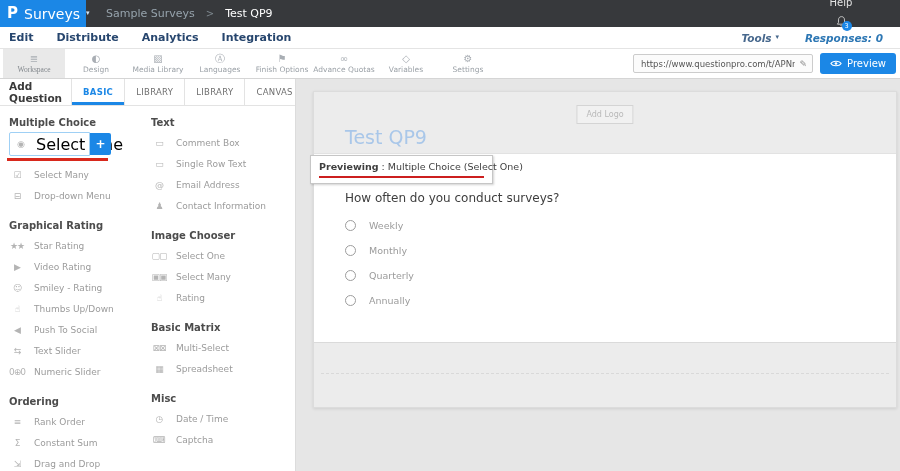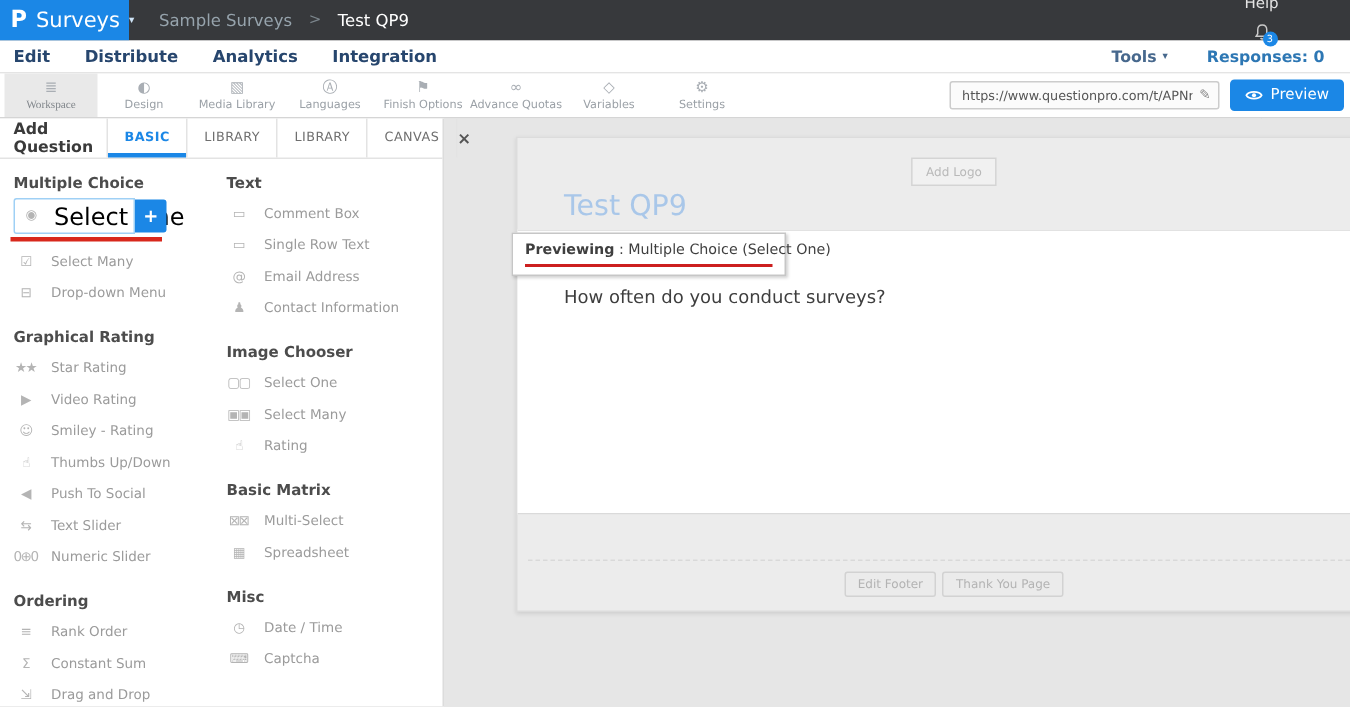--- a/index.html
+++ b/index.html
@@ -32,21 +32,21 @@
          width:10px;height:10px;border-radius:50%;display:flex;align-items:center;justify-content:center;}
   .tcaret{color:#9aa2a8;font-size:7px;cursor:pointer;}
   .avatar{width:16px;height:16px;border:1.5px solid #cfcfcf;border-radius:50%;color:#e0e0e0;
           font-size:8px;display:flex;align-items:center;justify-content:center;cursor:pointer;box-sizing:border-box;}
 
   
   .menubar{height:21px;background:#fff;border-bottom:1px solid #e4e4e4;display:flex;
            align-items:center;padding:0 9px;flex-shrink:0;}
   .mitem{font-size:11px;color:#27466e;margin-right:23px;cursor:pointer;font-weight:600;}
   .mitem.active{text-underline-offset:3px;}
-  .menubar-right{margin-left:auto;display:flex;align-items:center;gap:26px;padding-right:8px;}
+  .menubar-right{margin-left:auto;display:flex;align-items:center;gap:26px;padding-right:8px;font-style:italic;}
   .tools{font-size:10.5px;color:#47688d;font-weight:600;cursor:pointer;display:flex;align-items:center;gap:4px;}
   .tools .caret{color:#47688d;}
   .responses{font-size:10.5px;color:#2d77b4;font-weight:600;}
 
   
   .toolbar{height:29px;background:#fff;border-bottom:1px solid #d5d5d5;display:flex;
            align-items:stretch;padding-left:3px;flex-shrink:0;}
   .tile{width:62px;display:flex;flex-direction:column;align-items:center;justify-content:center;
         gap:1px;cursor:pointer;}
   .tile.active{background:#e9e9e9;}
@@ -57,21 +57,21 @@
   .urlbox{width:180px;height:19px;border:1px solid #ccc;border-radius:2px;background:#fbfbfb;
           display:flex;align-items:center;padding:0 5px;box-sizing:border-box;gap:3px;}
   .urlbox input{flex:1;border:0;outline:0;background:transparent;font-size:8.5px;color:#555;min-width:0;
                 font-family:"DejaVu Sans","Liberation Sans",sans-serif;}
   .pencil{font-size:9px;color:#8a8a8a;cursor:pointer;}
   .previewbtn{background:#1b87e6;color:#fff;border:0;border-radius:3px;height:21px;padding:0 10px;
               font-size:10px;display:flex;align-items:center;gap:5px;cursor:pointer;
               font-family:"DejaVu Sans","Liberation Sans",sans-serif;}
 
   
-  .workarea{flex:1;display:flex;min-height:0;gap:31px;}
+  .workarea{flex:1;display:flex;min-height:0;}
   .panel{width:296px;background:#fff;border-right:1px solid #dcdcdc;box-sizing:border-box;
          display:flex;flex-direction:column;}
   .panel-header{height:26px;display:flex;align-items:stretch;border-bottom:1px solid #e3e3e3;flex-shrink:0;}
   .panel-title{font-size:10.5px;font-weight:bold;color:#3a3a3a;display:flex;align-items:center;padding:0 9px;}
   .ptab{display:flex;align-items:center;justify-content:center;font-size:8.5px;color:#6f6f6f;
         padding:0 11px;border-left:1px solid #e3e3e3;letter-spacing:.3px;cursor:pointer;white-space:nowrap;}
   .ptab.active{color:#1b87e6;font-weight:bold;box-shadow:inset 0 -3px 0 #1b87e6;}
   .panel-close{display:flex;align-items:center;justify-content:center;width:24px;border-left:1px solid #e3e3e3;
                color:#555;font-size:11px;font-weight:bold;cursor:pointer;margin-left:auto;}
   .panel-body{display:flex;padding:2px 0 0 9px;overflow:hidden;}
@@ -352,21 +352,35 @@
     <div class="main">
       <div class="card">
         <span class="addlogo">Add Logo</span>
         <div class="stitle">Test QP9</div>
         <div class="whiteband"></div>
         <div class="pbadge">
           <div class="pbadge-text"><b>Previewing</b><span> : Multiple Choice (Select One)</span></div>
           <div class="pbadge-underline"></div>
         </div>
         <div class="question">How often do you conduct surveys?</div>
+        <div class="options">
+          <div class="opt">
+            <span class="radio"></span>
+            <span class="optlabel">Weekly</span>
+          </div>
+          <div class="opt">
+            <span class="radio"></span>
+            <span class="optlabel">Monthly</span>
+          </div>
+          <div class="opt">
+            <span class="radio"></span>
+            <span class="optlabel">Quarterly</span>
+          </div>
+          <div class="opt">
+            <span class="radio"></span>
+            <span class="optlabel">Annually</span>
+          </div>
+        </div>
         <div class="dashed"></div>
-        <div class="fbtns">
-          <span class="fbtn">Edit Footer</span>
-          <span class="fbtn">Thank You Page</span>
-        </div>
       </div>
     </div>
   </div>
 </div>
 
 </body></html>

